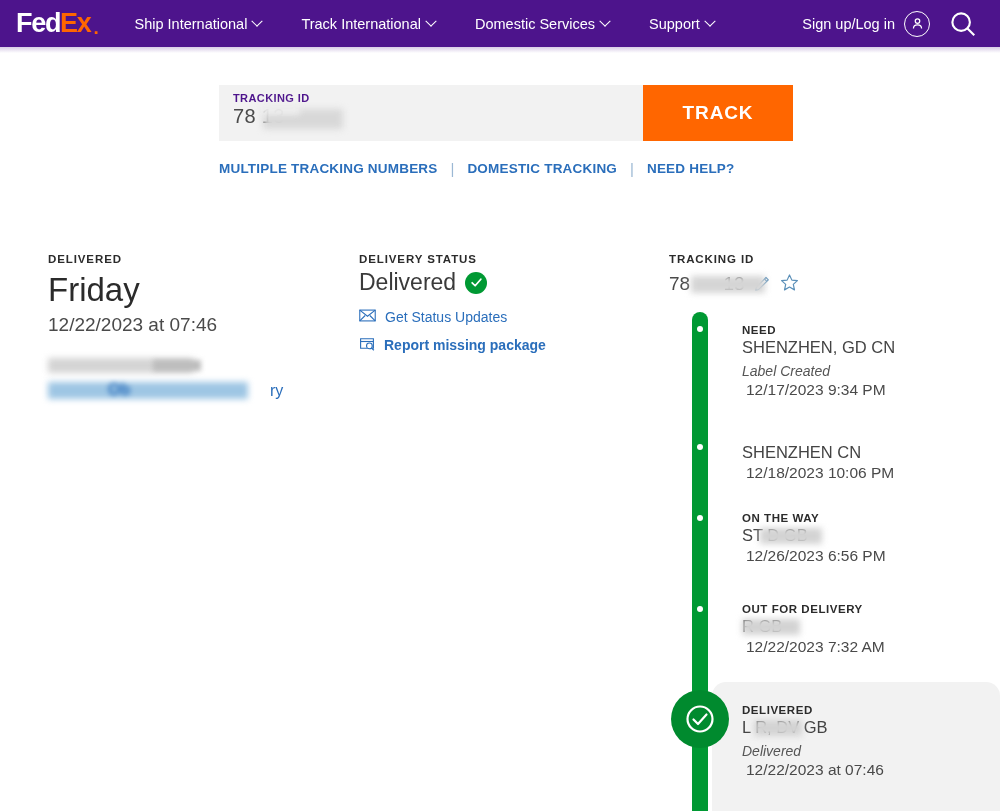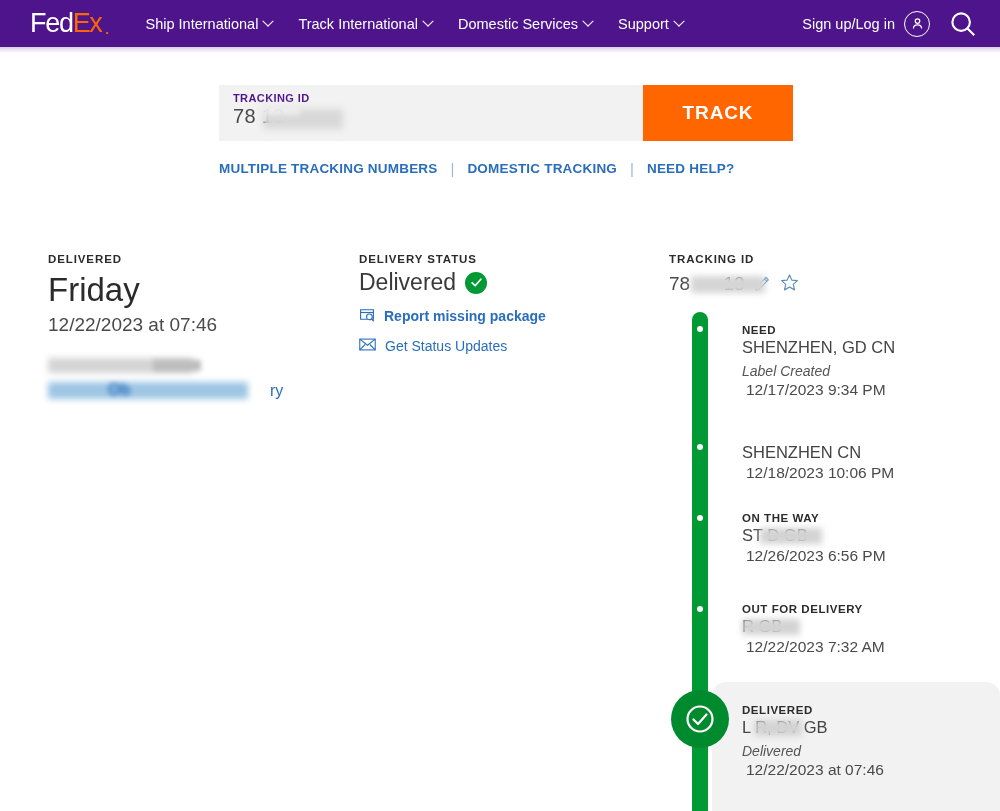--- a/index.html
+++ b/index.html
@@ -12,31 +12,31 @@
   }
 
   
   .header {
     position: absolute; top: 0; left: 0;
     width: 1000px; height: 47px;
     background: #4D148C;
     display: flex; align-items: center;
   }
   .logo {
-    margin-left: 30px;
-    font-size: 27px; font-weight: normal;
+    margin-left: 16px;
+    font-size: 27px; font-weight: bold;
     letter-spacing: -1.3px;
     line-height: 1;
     display: flex; align-items: flex-end;
   }
   .logo .fed { color: #ffffff; }
   .logo .ex  { color: #FF6600; }
   .logo .dot { color: #FF6600; font-size: 19px; margin-left: 3px; }
 
-  .nav { display: flex; align-items: center; margin-left: 37px; gap: 26px; }
+  .nav { display: flex; align-items: center; margin-left: 37px; gap: 40px; }
   .nav-item {
     color: #ffffff; font-size: 14.5px;
     display: flex; align-items: center; gap: 6px;
     cursor: pointer; white-space: nowrap;
   }
   .caret {
     width: 8px; height: 8px;
     border-right: 1.6px solid #fff; border-bottom: 1.6px solid #fff;
     transform: rotate(45deg) translate(-2px,-2px);
   }
@@ -279,43 +279,43 @@
   <div class="col-head">DELIVERY STATUS</div>
   <div class="delivered-row">
     <span class="delivered-word">Delivered</span>
     <span class="check-badge">
       <svg width="13" height="13" viewBox="0 0 24 24" fill="none" stroke="#ffffff" stroke-width="3.2" stroke-linecap="round" stroke-linejoin="round">
         <polyline points="4,12.5 9.5,18 20,6"></polyline>
       </svg>
     </span>
   </div>
 
+  <div class="status-link">
+    <span>
+      <svg width="17" height="13" viewBox="0 0 22 16" fill="none" stroke="#2A6EBB" stroke-width="1.4">
+        <rect x="1" y="1" width="20" height="14"></rect>
+        <polyline points="1,1 11,9 21,1"></polyline>
+        <line x1="1" y1="15" x2="8" y2="8"></line>
+        <line x1="21" y1="15" x2="14" y2="8"></line>
+      </svg>
+    </span>
+    <span>Get Status Updates</span>
+  </div>
+
   <div class="status-link bold">
     <span>
       <svg width="16" height="15" viewBox="0 0 20 18" fill="none" stroke="#2A6EBB" stroke-width="1.4">
         <path d="M2 3 h16 v12 h-16 z"></path>
         <line x1="2" y1="6.5" x2="18" y2="6.5"></line>
         <circle cx="13" cy="12" r="3.6" fill="#ffffff"></circle>
         <line x1="15.6" y1="14.6" x2="18.6" y2="17.4"></line>
       </svg>
     </span>
     <span>Report missing package</span>
   </div>
-
-  <div class="status-link">
-    <span>
-      <svg width="17" height="13" viewBox="0 0 22 16" fill="none" stroke="#2A6EBB" stroke-width="1.4">
-        <rect x="1" y="1" width="20" height="14"></rect>
-        <polyline points="1,1 11,9 21,1"></polyline>
-        <line x1="1" y1="15" x2="8" y2="8"></line>
-        <line x1="21" y1="15" x2="14" y2="8"></line>
-      </svg>
-    </span>
-    <span>Get Status Updates</span>
-  </div>
 </div>
 
 <div class="col-right">
   <div class="col-head">TRACKING ID</div>
   <div class="tid-row">
     <span class="tid-val">
       <span>78</span><span style="letter-spacing:28px">&nbsp;</span><span>13</span>
       <span class="tid-blur"></span>
     </span>
     <span>

